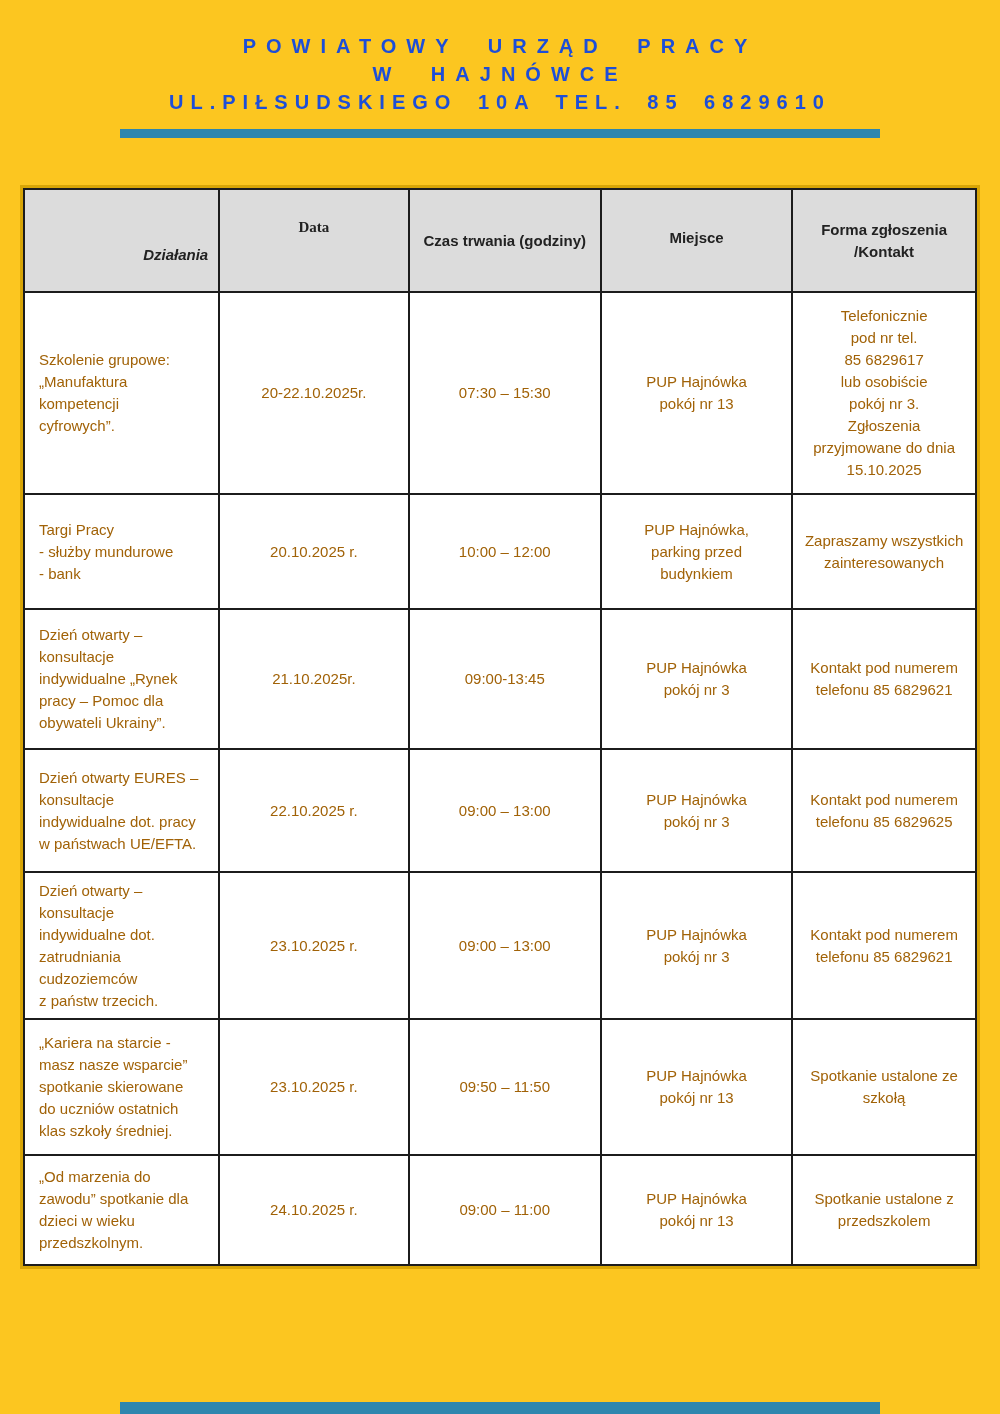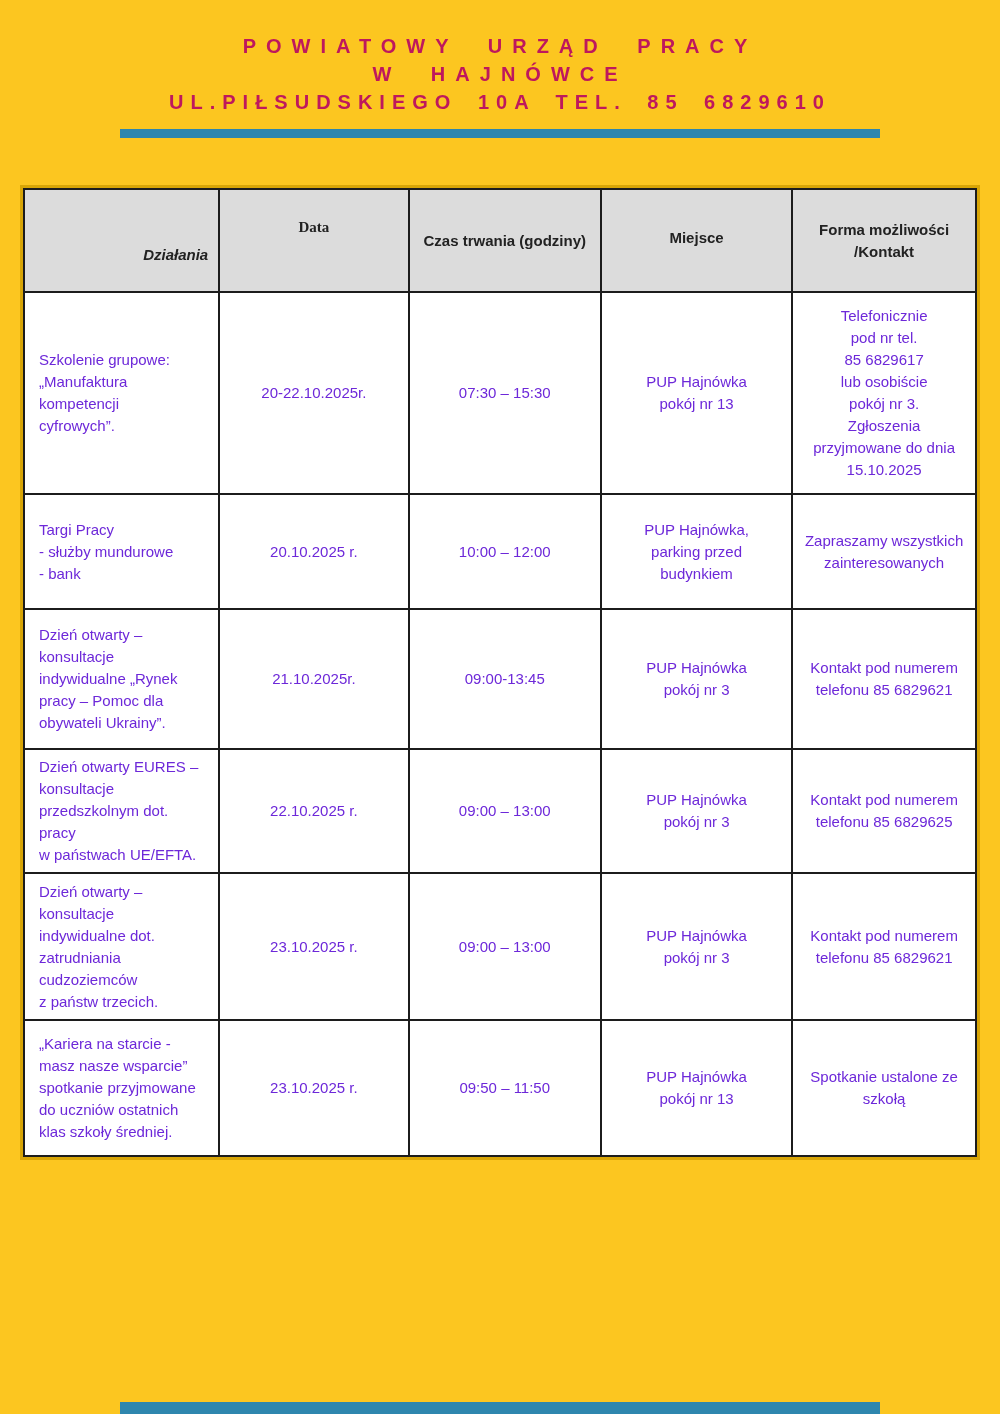--- a/index.html
+++ b/index.html
@@ -12,21 +12,21 @@
     height: 1414px;
     margin: 0 auto;
     background: #FCC620;
     overflow: hidden;
   }
 
   
   .org-header {
     padding-top: 32px;
     text-align: center;
-    color: #be185d;
+    color: #1d4ed8;
     font-weight: bold;
   }
   .org-header .hline {
     line-height: 28px;
     font-size: 20px;
     white-space: nowrap;
   }
   .hline.l1, .hline.l2 { letter-spacing: 10px; word-spacing: 14px; }
   .hline.l3, .hline.l4 { letter-spacing: 7px;  word-spacing: 8px; }
 
@@ -53,21 +53,21 @@
   }
   col.c1 { width: 20.5%; }
   col.c2 { width: 19.9%; }
   col.c3 { width: 20.2%; }
   col.c4 { width: 20.1%; }
   col.c5 { width: 19.3%; }
 
   th, td {
     border: 2px solid #1c1c1c;
     vertical-align: middle;
-    color: #6d28d9;
+    color: #a16207;
     font-size: 15px;
     line-height: 22px;
     white-space: pre-line;
     padding: 6px 10px;
     text-align: center;
     background: #ffffff;
   }
   thead th {
     background: #DCDCDC;
     font-weight: bold;
@@ -121,21 +121,21 @@
           <col class="c3">
           <col class="c4">
           <col class="c5">
       </colgroup>
       <thead>
         <tr>
           <th class="h-activity">Działania</th>
           <th class="h-date">Data</th>
           <th class="h-duration">Czas trwania (godziny)</th>
           <th class="h-place">Miejsce</th>
-          <th class="h-contact">Forma możliwości
+          <th class="h-contact">Forma zgłoszenia
 /Kontakt</th>
         </tr>
       </thead>
       <tbody>
         <tr class="r1">
           <td class="cell-activity">Szkolenie grupowe:
 „Manufaktura
 kompetencji
 cyfrowych”.</td>
           <td>20-22.10.2025r.</td>
@@ -172,21 +172,21 @@
           <td>21.10.2025r.</td>
           <td>09:00-13:45</td>
           <td>PUP Hajnówka
 pokój nr 3</td>
           <td>Kontakt pod numerem
 telefonu 85 6829621</td>
         </tr>
         <tr class="r5">
           <td class="cell-activity">Dzień otwarty EURES –
 konsultacje
-przedszkolnym dot. pracy
+indywidualne dot. pracy
 w państwach UE/EFTA.</td>
           <td>22.10.2025 r.</td>
           <td>09:00 – 13:00</td>
           <td>PUP Hajnówka
 pokój nr 3</td>
           <td>Kontakt pod numerem
 telefonu 85 6829625</td>
         </tr>
         <tr class="r6">
           <td class="cell-activity">Dzień otwarty –
@@ -198,29 +198,41 @@
           <td>23.10.2025 r.</td>
           <td>09:00 – 13:00</td>
           <td>PUP Hajnówka
 pokój nr 3</td>
           <td>Kontakt pod numerem
 telefonu 85 6829621</td>
         </tr>
         <tr class="r7">
           <td class="cell-activity">„Kariera na starcie -
 masz nasze wsparcie”
-spotkanie przyjmowane
+spotkanie skierowane
 do uczniów ostatnich
 klas szkoły średniej.</td>
           <td>23.10.2025 r.</td>
           <td>09:50 – 11:50</td>
           <td>PUP Hajnówka
 pokój nr 13</td>
           <td>Spotkanie ustalone ze
 szkołą</td>
         </tr>
+        <tr class="r8">
+          <td class="cell-activity">„Od marzenia do
+zawodu” spotkanie dla
+dzieci w wieku
+przedszkolnym.</td>
+          <td>24.10.2025 r.</td>
+          <td>09:00 – 11:00</td>
+          <td>PUP Hajnówka
+pokój nr 13</td>
+          <td>Spotkanie ustalone z
+przedszkolem</td>
+        </tr>
       </tbody>
     </table>
   </div>
 
   <div class="footer-bar"></div>
 
 </div>
 
 </body></html>

